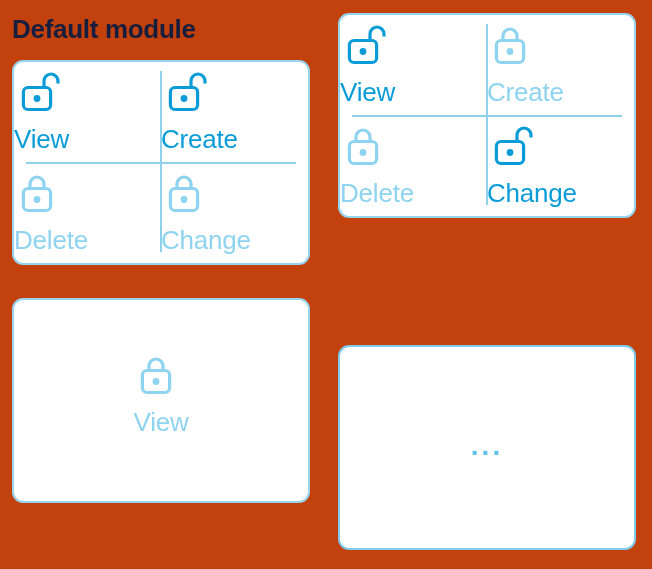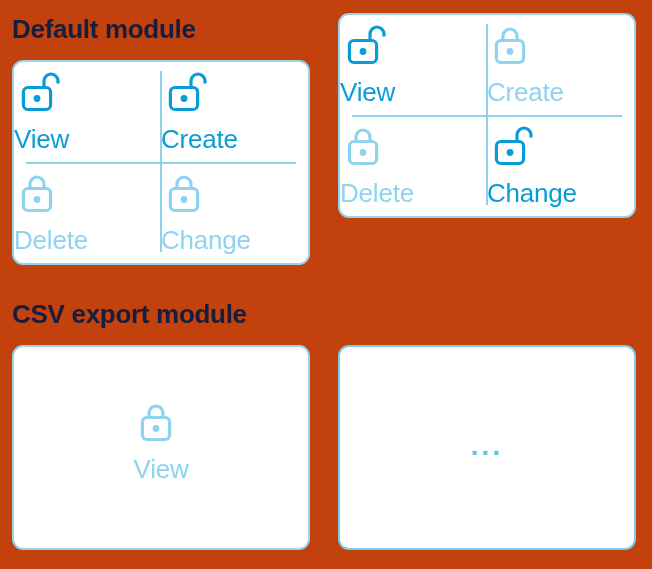--- a/index.html
+++ b/index.html
@@ -203,21 +203,20 @@
 
           </span>
           <span class="perm-label">Change</span>
         </button>
 
       </div>
     </div>
   </div>
 
   <div class="section" id="sec-csv">
-    <h2 class="module-title">CSV export module</h2>
     <div class="card single-card">
       <button type="button" class="perm" data-state="denied" data-lock="closed">
         <span class="lock">
 
           <svg class="lock-closed-svg" width="46" height="44" viewBox="0 0 46 44">
             <rect x="9.4" y="17.5" width="27.2" height="22" rx="4.5" fill="none" stroke="currentColor" stroke-width="3.2"></rect>
             <circle cx="23" cy="28.5" r="3.4" fill="currentColor"></circle>
             <path d="M16 17.5 V13 a7 7 0 0 1 14 0 v4.5" fill="none" stroke="currentColor" stroke-width="3.2"></path>
           </svg>
         </span>

